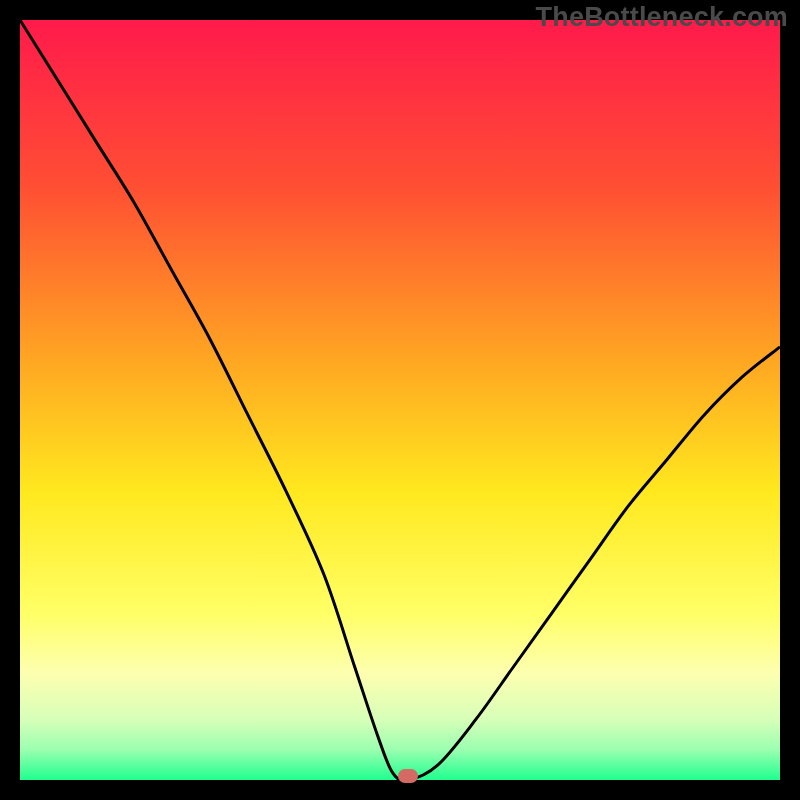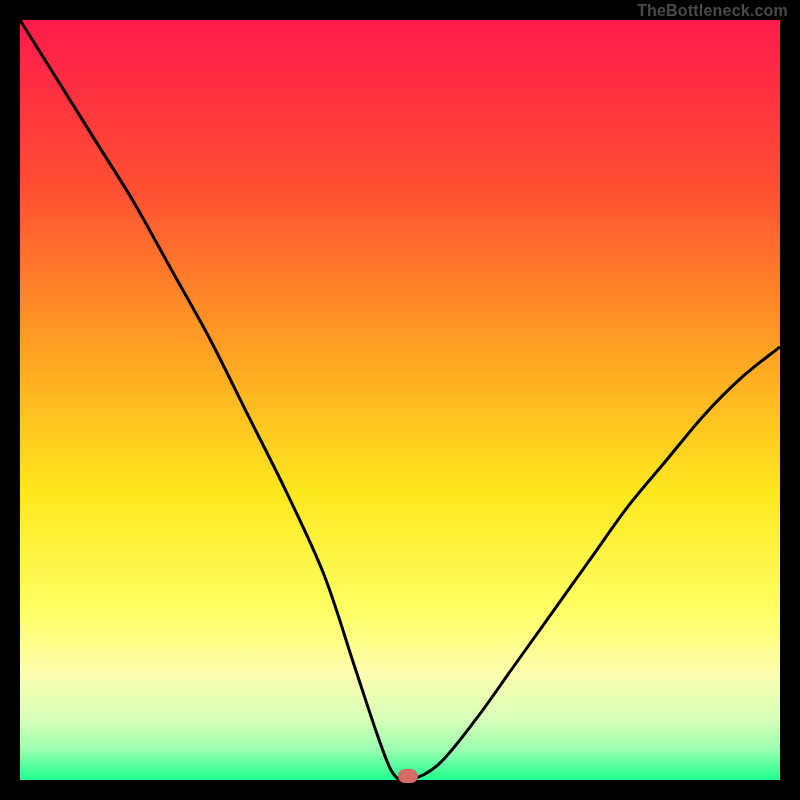--- a/index.html
+++ b/index.html
@@ -23,21 +23,21 @@
     top: 20px;
     width: 760px;
     height: 760px;
     
   }
   .watermark {
     position: absolute;
     top: 2px;
     right: 12px;
     color: #4a4a4a;
-    font-size: 16px;
+    font-size: 27px;
     font-weight: 600;
     letter-spacing: 0.2px;
     user-select: none;
   }
   svg.curve {
     position: absolute;
     left: 0;
     top: 0;
     width: 760px;
     height: 760px;

